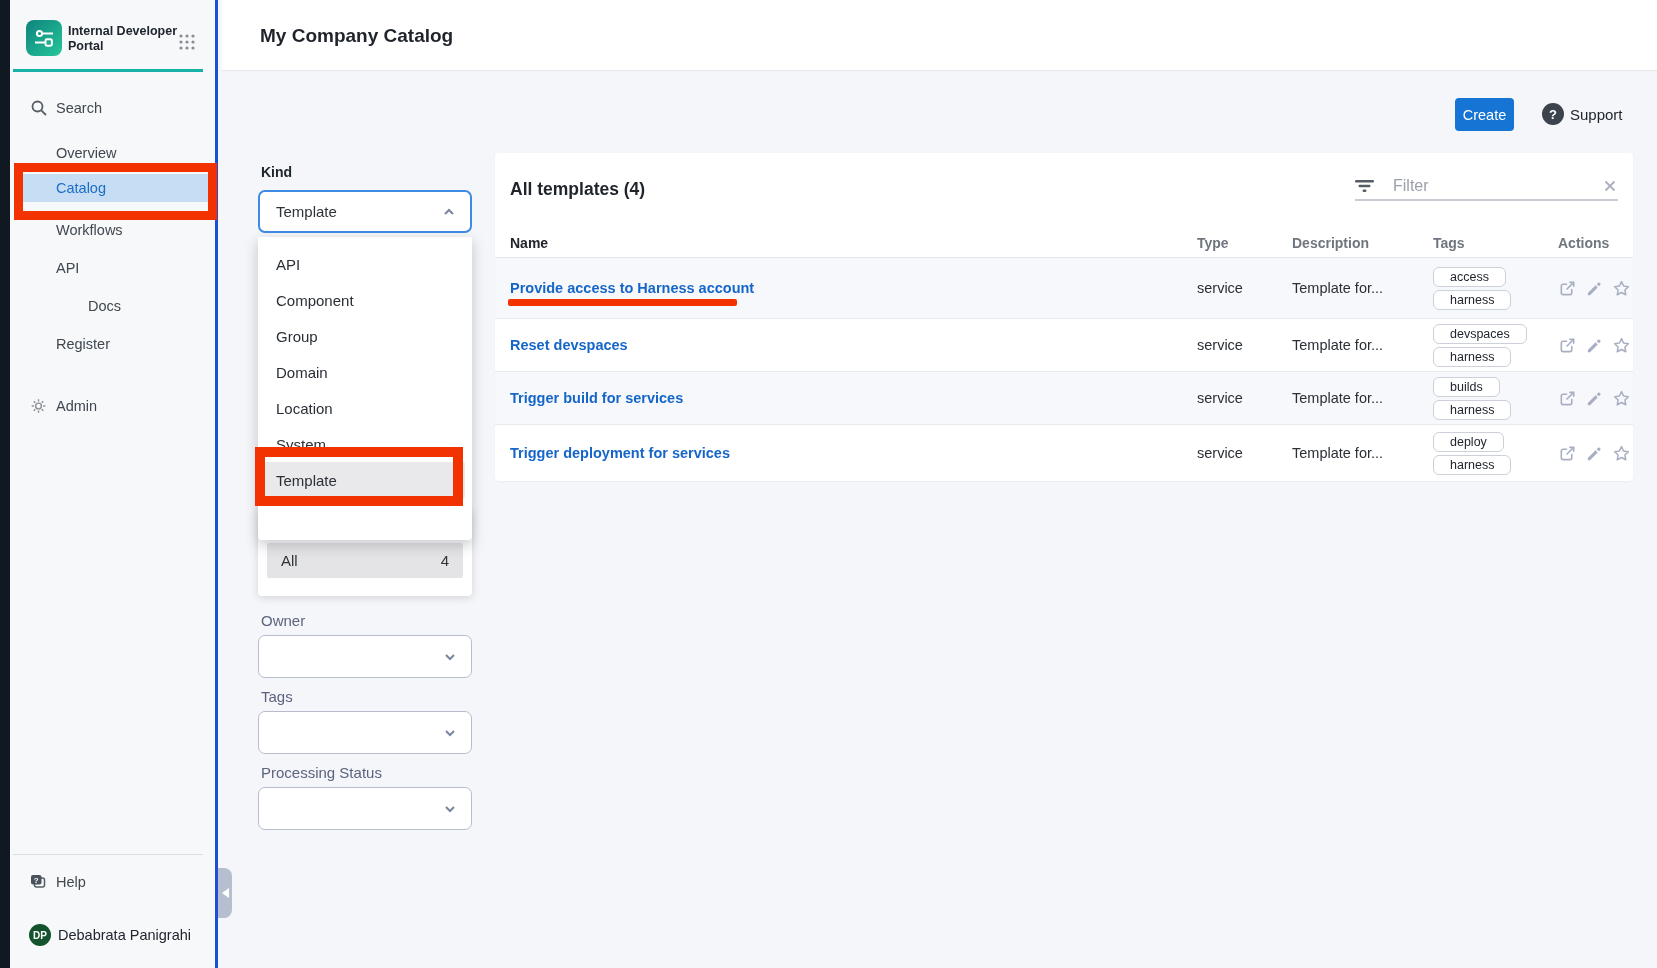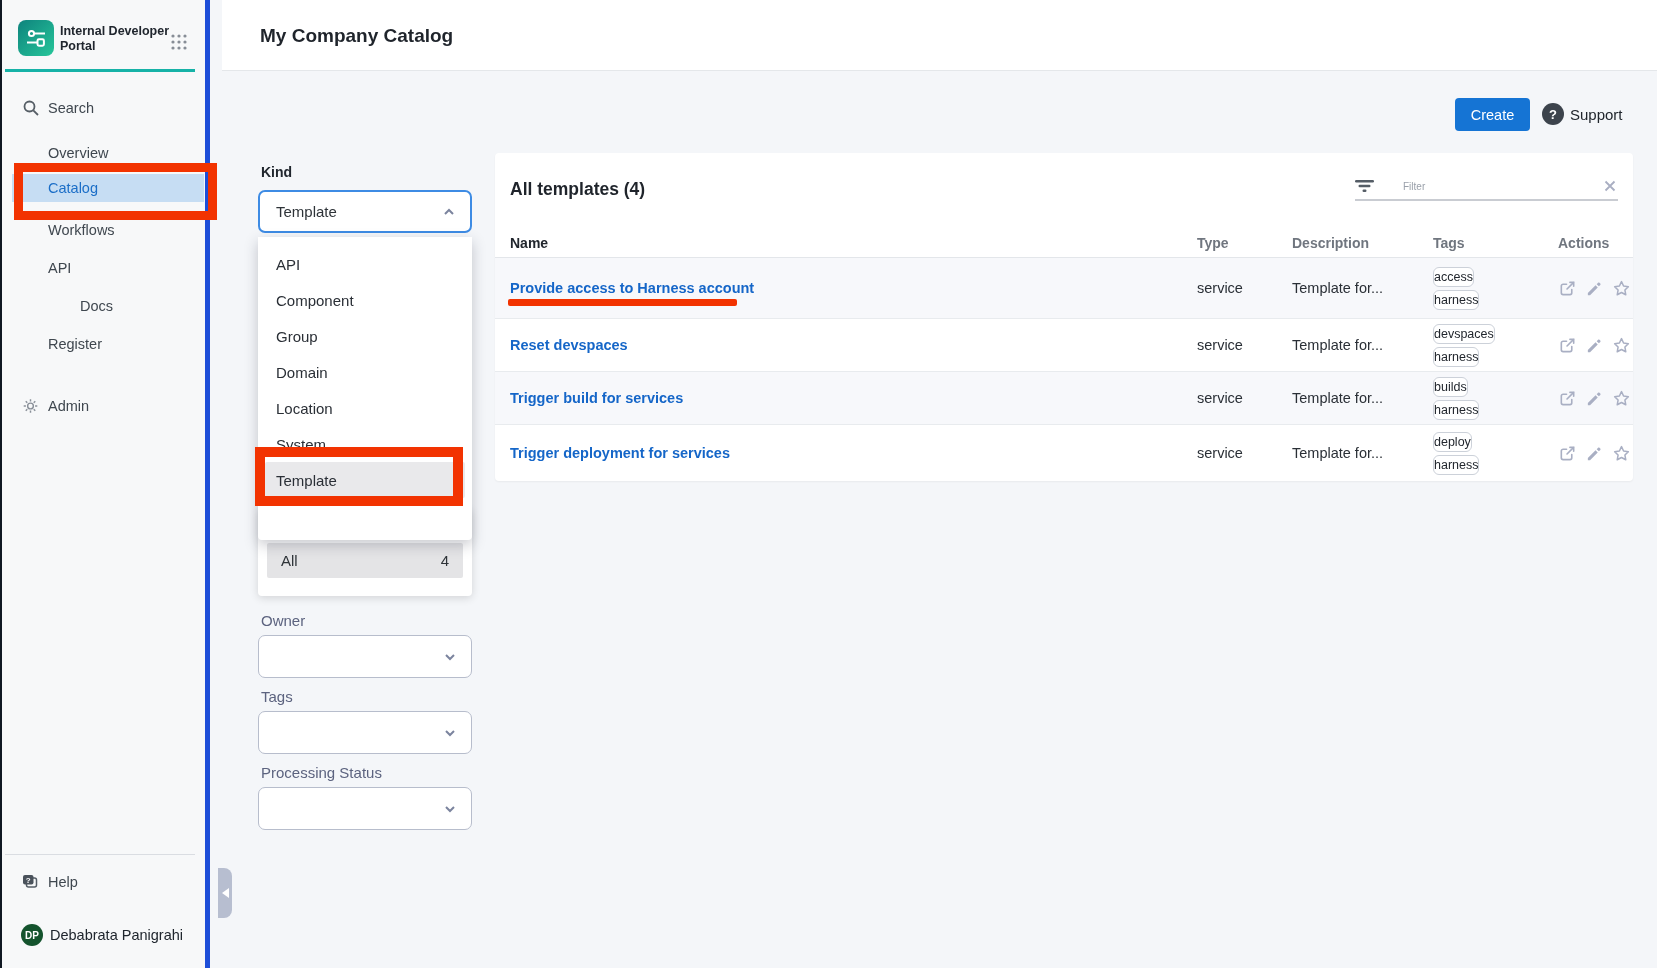--- a/index.html
+++ b/index.html
@@ -4,21 +4,21 @@
 <style>
   * { margin:0; padding:0; box-sizing:border-box; }
   html,body { width:1657px; height:968px; }
   body { position:relative; background:#f4f6f9; font-family:"Liberation Sans", sans-serif; color:#21262d; overflow:hidden; }
   .abs { position:absolute; }
 
   
   #rail { left:0; top:0; width:14px; height:968px; background:#101822; }
 
   
-  #sidebar { left:2px; top:0; width:208px; height:968px; background:#f7f8f9; border-right:5px solid #1d4ed8; }
+  #sidebar { left:10px; top:0; width:208px; height:968px; background:#f7f8f9; border-right:3px solid #1d4ed8; }
   .logo { left:16px; top:20px; width:36px; height:36px; border-radius:8px;
           background:linear-gradient(135deg,#0e837d 0%,#27c69a 100%); display:flex; align-items:center; justify-content:center; }
   .brand { left:58px; top:24px; width:112px; font-size:12.5px; line-height:15px; font-weight:700; color:#20262e; }
   .grid-ic { left:168px; top:33px; }
   .teal-line { left:3px; top:69px; width:190px; height:3px; background:#16b2a7; }
   .side-row { left:0; width:208px; height:36px; display:flex; align-items:center; }
   .side-row .lbl { margin-left:46px; font-size:14.5px; color:#3f474f; }
   .side-ic { position:absolute; left:20px; top:50%; transform:translateY(-50%); display:flex; }
   .active-item { left:10px; top:174px; width:192px; height:28px; background:#c6ddf3; border-radius:0; display:flex; align-items:center; }
   .active-item .lbl { margin-left:36px; font-size:14.5px; color:#1b6ec7; }
@@ -28,21 +28,21 @@
   .username { left:48px; top:927px; font-size:14.5px; color:#20262e; }
   #collapse { left:218px; top:868px; width:14px; height:50px; background:#b7bed0; border-radius:0 8px 8px 0; z-index:6;
               display:flex; align-items:center; justify-content:center; }
   #collapse .tri { width:0; height:0; border-top:5px solid transparent; border-bottom:5px solid transparent; border-right:7px solid #fff; }
 
   
   #topbar { left:222px; top:0; width:1435px; height:71px; background:#fff; border-bottom:1px solid #e4e7ea; }
   #page-title { left:38px; top:25px; font-size:19px; font-weight:700; color:#1f242b; }
 
   
-  #create-btn { left:1455px; top:98px; width:75px; height:33px; background:#1574d4; border:none; border-radius:4px;
+  #create-btn { left:1455px; top:98px; width:59px; height:33px; background:#1574d4; border:none; border-radius:4px;
                 color:#fff; font-size:14.5px; font-family:inherit; cursor:pointer; }
   #support-ic { left:1542px; top:103px; width:22px; height:22px; border-radius:50%; background:#3c434c; color:#fff;
                 font-size:13px; font-weight:700; display:flex; align-items:center; justify-content:center; }
   #support-lbl { left:1570px; top:106px; font-size:15px; color:#21262d; }
 
   
   .f-label { font-size:15px; color:#5c637f; }
   #kind-label { left:261px; top:164px; font-size:14px; font-weight:700; color:#20262e; }
   #kind-select { left:258px; top:190px; width:214px; height:43px; background:#fff; border:2px solid #3d8be4; border-radius:7px;
                  display:flex; align-items:center; padding:0 14px 0 16px; font-size:15px; color:#2e3338; }
@@ -59,35 +59,35 @@
   .sel { width:214px; height:43px; background:#fff; border:1px solid #b7bdcc; border-radius:7px;
          display:flex; align-items:center; justify-content:flex-end; padding-right:14px; }
   #owner-label { left:261px; top:612px; } #owner-select { left:258px; top:635px; }
   #tags-label  { left:261px; top:688px; } #tags-select  { left:258px; top:711px; }
   #ps-label    { left:261px; top:764px; } #ps-select    { left:258px; top:787px; }
 
   
   #card { left:495px; top:153px; width:1138px; height:328px; background:#fff; border-radius:4px; box-shadow:0 1px 2px rgba(0,0,0,.05); }
   #card-title { position:absolute; left:15px; top:26px; font-size:17.5px; font-weight:700; color:#1f242b; }
   #filter-wrap { position:absolute; left:860px; top:20px; width:263px; height:28px; border-bottom:2px solid #c9ccd2; display:flex; align-items:center; }
-  #filter-input { border:none; outline:none; background:transparent; flex:1; margin-left:28px; font-size:10px; color:#2a2f36; font-family:inherit; }
+  #filter-input { border:none; outline:none; background:transparent; flex:1; margin-left:18px; font-size:16px; color:#2a2f36; font-family:inherit; }
   #filter-input::placeholder { color:#9aa0aa; }
   .thead, .trow { display:grid; grid-template-columns:687px 95px 141px 125px 1fr; padding:0 15px; align-items:center; }
   .thead { position:absolute; left:0; top:75px; width:1138px; height:30px; border-bottom:1px solid #e3e6ea; }
   .thead .h { font-size:14px; font-weight:700; color:#70767f; }
   .thead .h.first { color:#21262d; }
   #rows { position:absolute; left:0; top:105px; width:1138px; }
   .trow { border-bottom:1px solid #e8ebee; height:53px; }
   .trow:nth-child(odd) { background:#f7f8fb; }
   .trow:first-child { height:61px; }
   .trow:last-child { height:56px; border-bottom:none; }
   .c-name a { font-size:14.5px; font-weight:700; color:#1566c8; text-decoration:none; }
   .c-type, .c-desc { font-size:14.5px; color:#2a2f36; }
   .c-tags { display:flex; flex-direction:column; gap:3px; align-items:flex-start; }
-  .chip { font-size:12.5px; color:#22272e; background:#fff; border:1px solid #ccd1d9; border-radius:6px; padding:2px 0; }
+  .chip { font-size:12.5px; color:#22272e; background:#fff; border:1px solid #ccd1d9; border-radius:6px; padding:2px 16px; }
   .c-actions { display:flex; gap:8px; color:#a9afc3; }
   .c-actions span { display:flex; cursor:pointer; }
 
   
   .ann { border:9px solid #f23301; z-index:30; }
   #ann-catalog { left:14px; top:163px; width:203px; height:57px; }
   #ann-template { left:255px; top:447px; width:208px; height:59px; border-width:10px; z-index:20; }
   #ann-underline { left:508px; top:299px; width:229px; height:7px; background:#f23301; border-radius:2px; z-index:30; }
 
   svg { display:block; }

